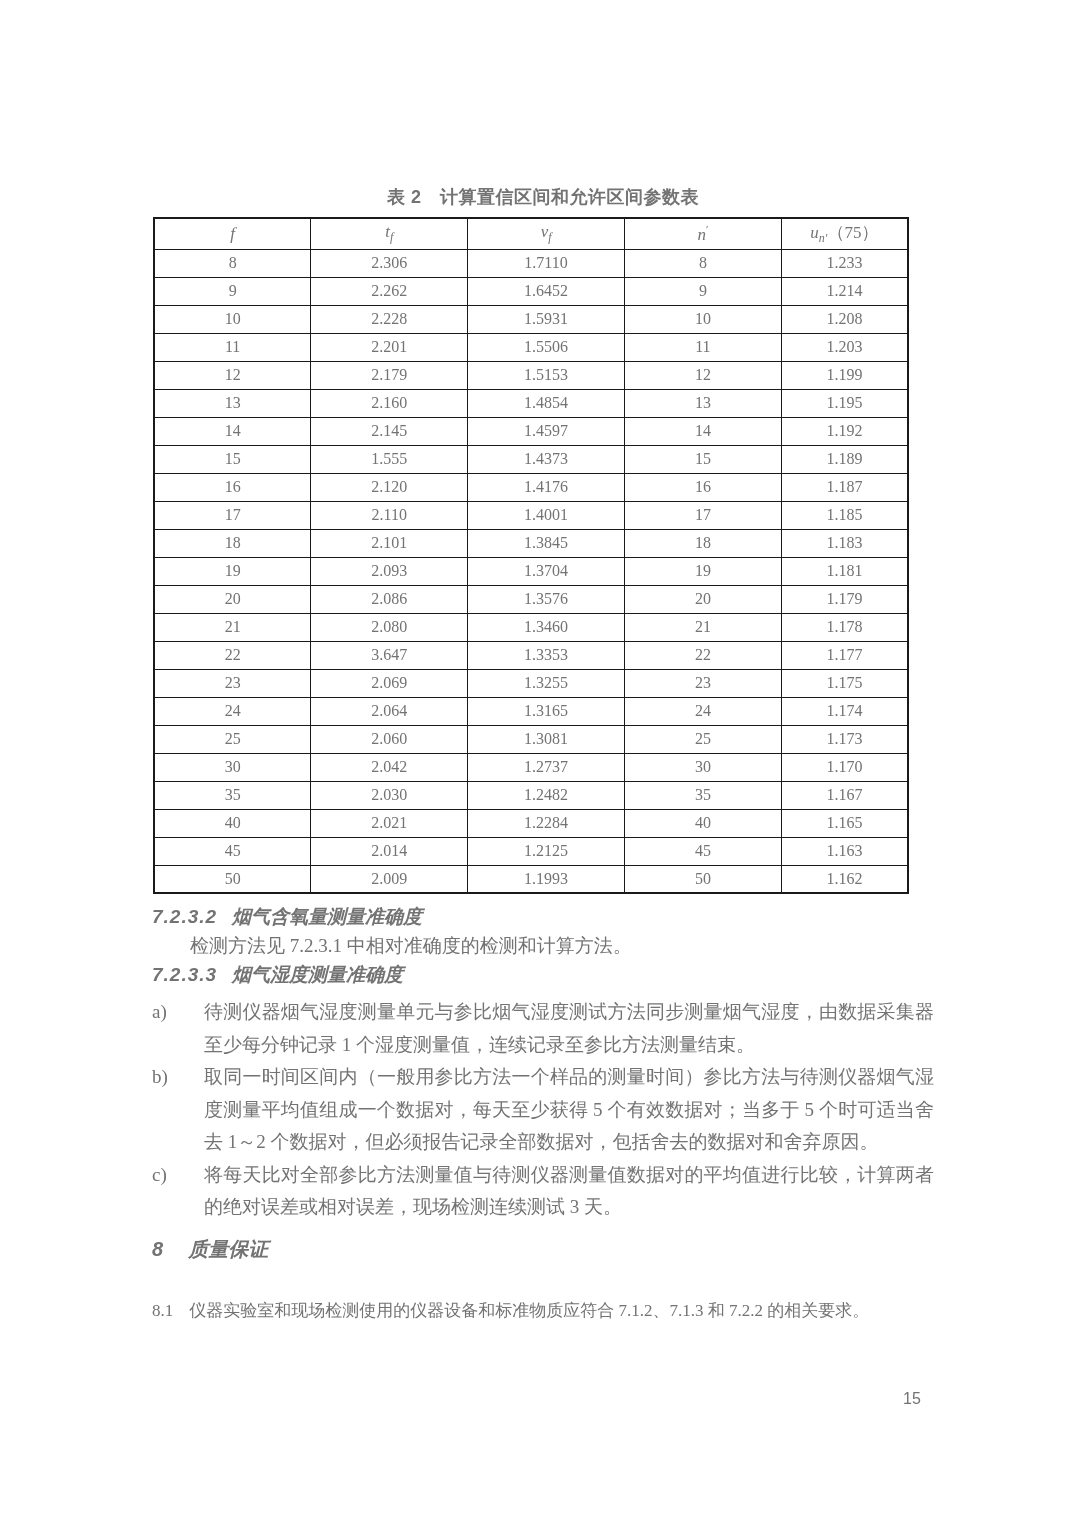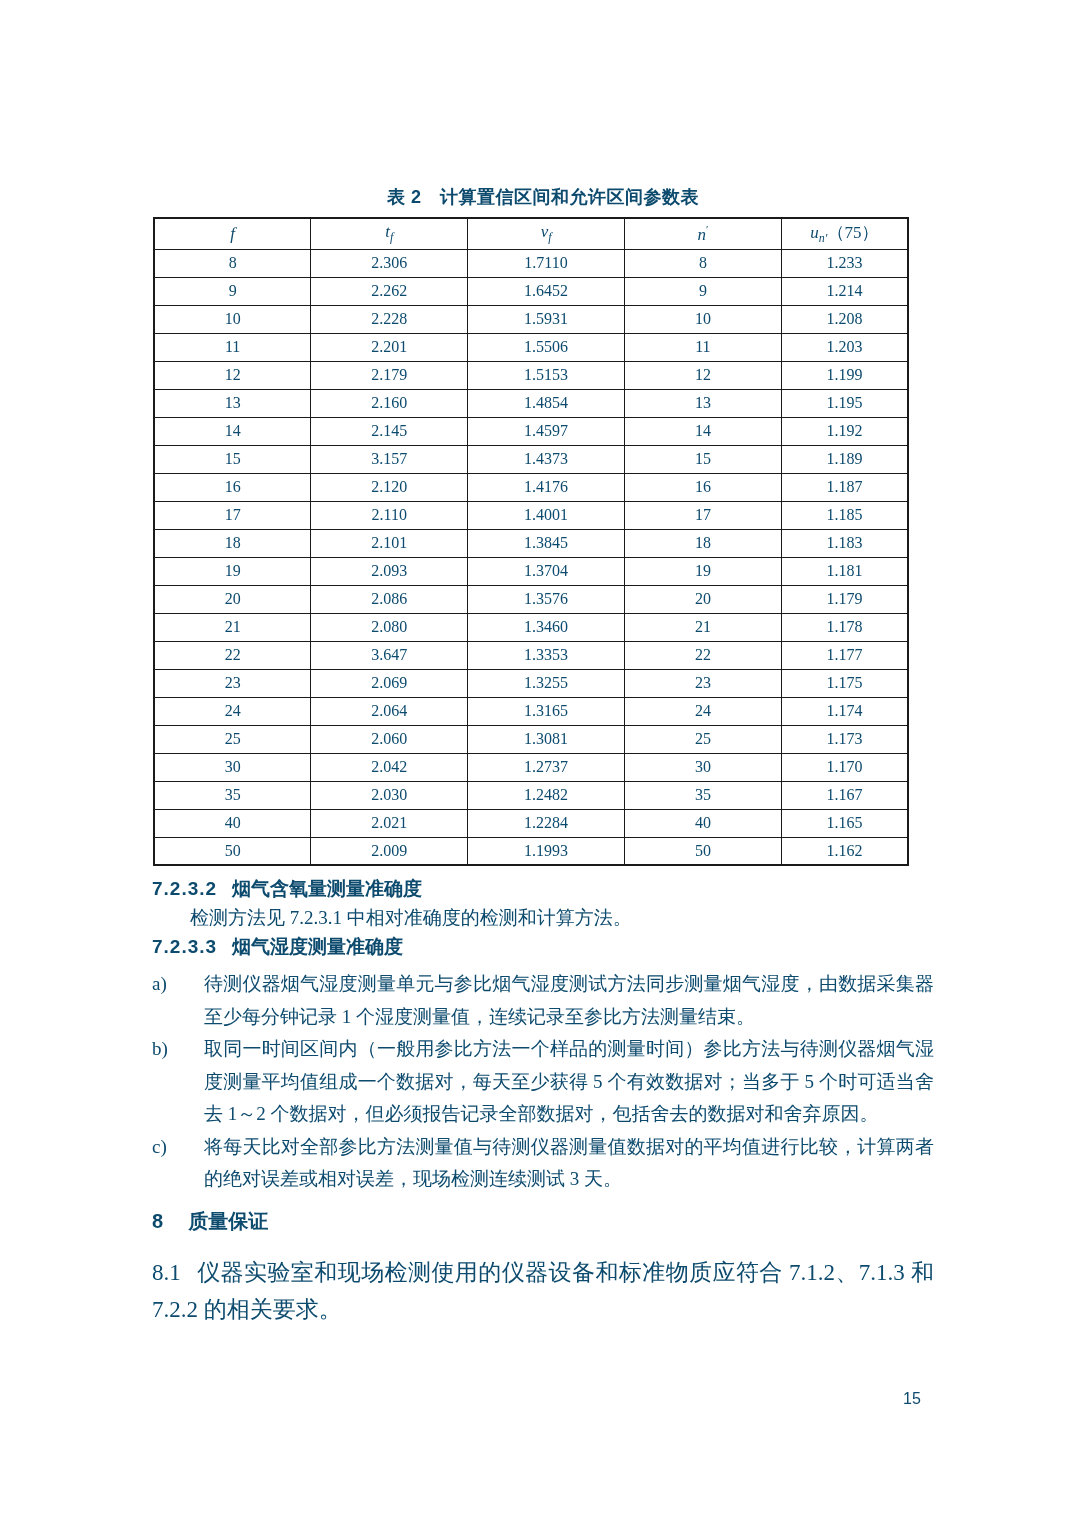--- a/index.html
+++ b/index.html
@@ -2,21 +2,21 @@
 <html><head>
 <meta charset="utf-8">
 <style>
   * { margin:0; padding:0; box-sizing:border-box; }
   html,body { background:#ffffff; }
   .page {
     position:relative;
     width:1080px; height:1527px;
     background:#ffffff;
     font-family:"Liberation Serif", serif;
-    color:#0c4a6e;
+    color:#737373;
     overflow:hidden;
   }
   .content {
     position:absolute;
     left:152px; top:186px;
     width:782px;
   }
   .table-title {
     text-align:center;
     font-family:"Liberation Sans", sans-serif;
@@ -53,20 +53,21 @@
   th i { font-family:"Liberation Serif", serif; font-style:italic; }
   th sub { font-size:12px; font-style:italic; }
   th sup { font-size:11px; }
   .hsuf { font-style:normal; }
 
   .sec-heading {
     font-family:"Liberation Sans", sans-serif;
     font-weight:700;
     font-size:19px;
     line-height:24px;
+    font-style:italic;
   }
   .sec-heading .num { margin-right:15px; letter-spacing:1px; }
   .h-7232 { margin-top:11px; }
   .p-body {
     font-size:19px;
     line-height:33px;
     text-indent:2em;
     margin-top:0;
   }
   .h-7233 { margin-top:1px; }
@@ -74,22 +75,22 @@
   .list-item {
     display:flex;
     font-size:19px;
     line-height:32.5px;
   }
   .list-item .marker { width:45px; flex:none; }
   .list-item .li-text { flex:1; text-align:justify;margin-left:7px; }
   .h-8 { margin-top:13px; font-size:20px; }
   .h-8 .num { margin-right:24px; }
   .p-81 {
-    margin-top:21px;
-    font-size:23px;
+    margin-top:31px;
+    font-size:17px;
     line-height:37px;
     text-align:justify;
   }
   .p-81 .num { margin-right:16px; }
   .page-number {
     position:absolute;
     top:1390px;
     left:903px;
     font-family:"Liberation Sans", sans-serif;
     font-size:16px;
@@ -165,21 +166,21 @@
           </tr>
           <tr>
             <td>14</td>
             <td>2.145</td>
             <td>1.4597</td>
             <td>14</td>
             <td>1.192</td>
           </tr>
           <tr>
             <td>15</td>
-            <td>3.157</td>
+            <td>1.555</td>
             <td>1.4373</td>
             <td>15</td>
             <td>1.189</td>
           </tr>
           <tr>
             <td>16</td>
             <td>2.120</td>
             <td>1.4176</td>
             <td>16</td>
             <td>1.187</td>
@@ -260,20 +261,27 @@
             <td>1.2482</td>
             <td>35</td>
             <td>1.167</td>
           </tr>
           <tr>
             <td>40</td>
             <td>2.021</td>
             <td>1.2284</td>
             <td>40</td>
             <td>1.165</td>
+          </tr>
+          <tr>
+            <td>45</td>
+            <td>2.014</td>
+            <td>1.2125</td>
+            <td>45</td>
+            <td>1.163</td>
           </tr>
           <tr>
             <td>50</td>
             <td>2.009</td>
             <td>1.1993</td>
             <td>50</td>
             <td>1.162</td>
           </tr>
         </tbody>
     </table>

